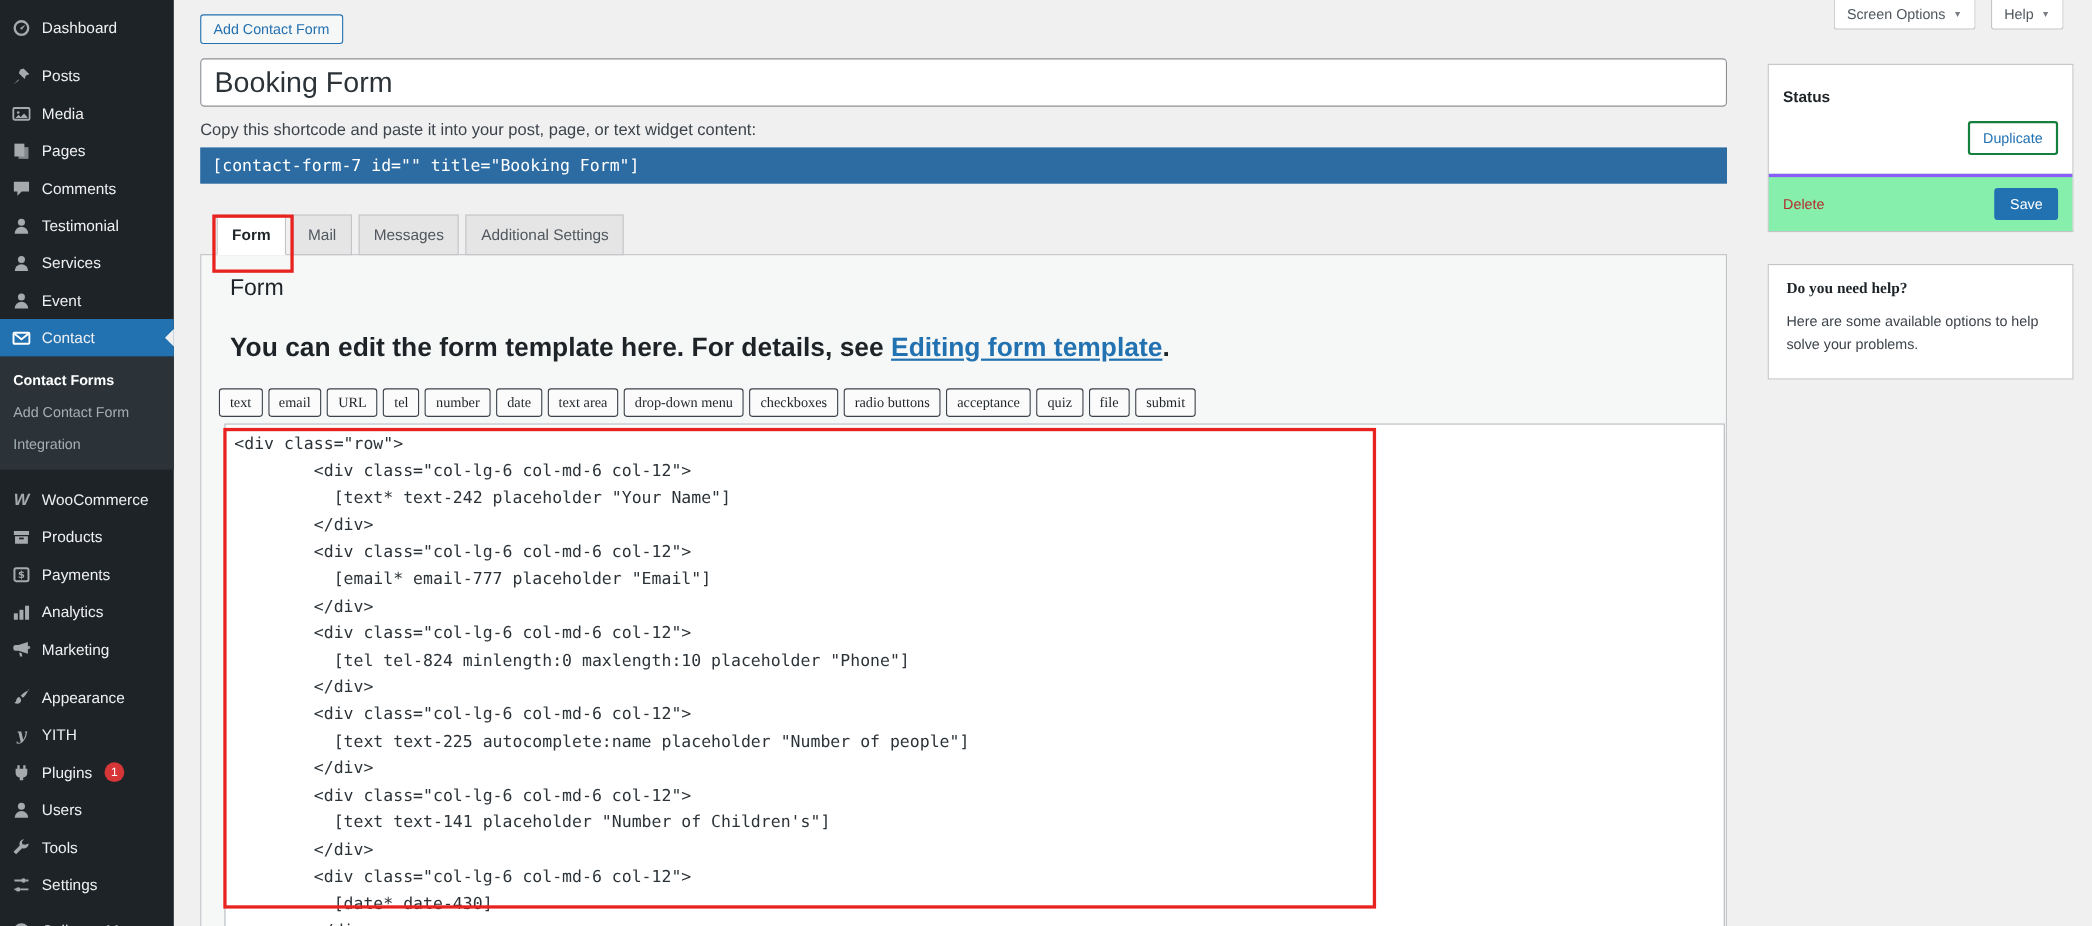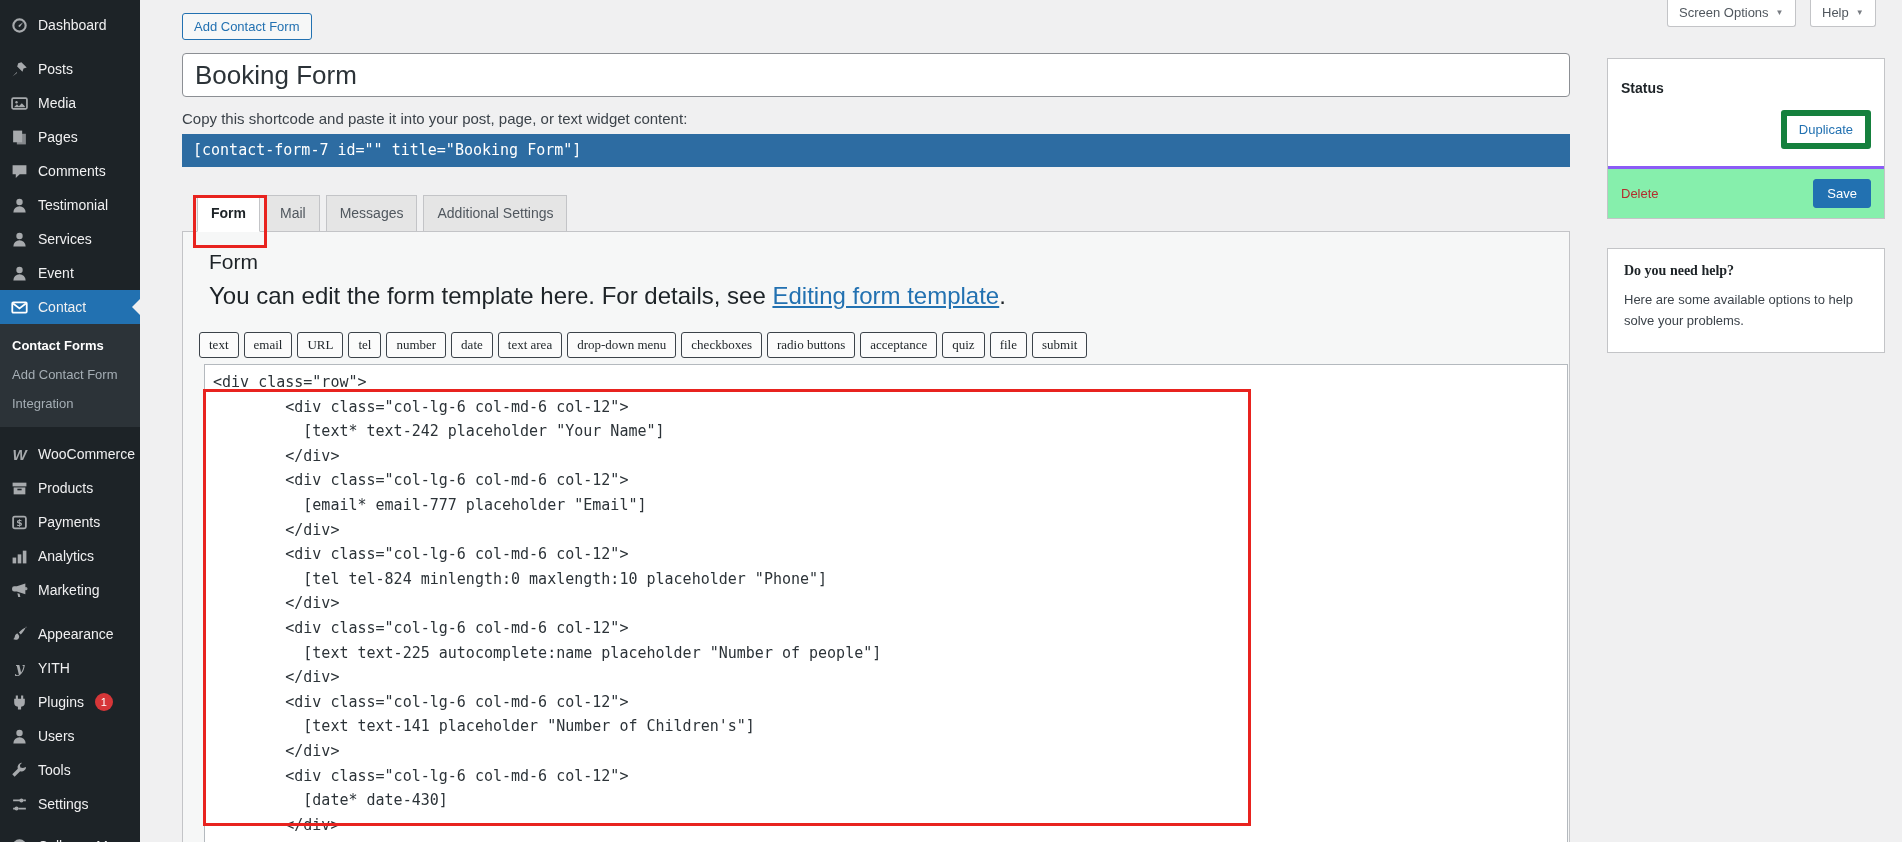--- a/index.html
+++ b/index.html
@@ -2,21 +2,21 @@
 <html><head>
 <meta charset="utf-8">
 <style>
   html,body{margin:0;padding:0;}
   body{
     width:1902px;height:842px;overflow:hidden;position:relative;
     background:#f0f0f1;color:#1d2327;
     font-family:"Liberation Sans","DejaVu Sans",sans-serif;
   }
   
-  .sidebar{position:absolute;left:0;top:0;width:140px;height:842px;background:#1d2327;
+  .sidebar{position:absolute;left:0;top:0;width:158px;height:842px;background:#1d2327;
     font-size:14px;z-index:5;padding-top:8px;box-sizing:border-box;}
   .menu-item{display:flex;align-items:center;gap:9px;padding:0 8px 0 10px;height:34px;
     position:relative;cursor:pointer;}
   .menu-item.gap{margin-top:10px;}
   .menu-item.collapse{margin-top:8px;}
   .mi-icon{width:19px;height:18px;color:#a7aaad;display:flex;align-items:center;
     justify-content:center;flex:none;}
   .mi-icon svg{display:block;}
   .txt-icon{font-size:15px;line-height:1;}
   .mi-label{color:#f0f0f1;white-space:nowrap;}
@@ -50,36 +50,36 @@
     font-family:"DejaVu Sans Mono","Liberation Mono",monospace;font-size:15px;padding:0 11px;
     cursor:text;white-space:nowrap;overflow:hidden;}
   .tabs{margin-top:28px;padding-left:15px;display:flex;gap:6px;align-items:flex-end;
     position:relative;z-index:2;}
   .tab{background:#e5e5e5;border:1px solid #c3c4c7;padding:9px 13px 10px;font-size:14px;
     color:#50575e;cursor:pointer;margin-bottom:-1px;}
   .tab.active{background:#fff;font-weight:700;color:#1d2327;border-bottom-color:#fff;}
   .panel{background:#f6f7f7;border:1px solid #c3c4c7;width:100%;box-sizing:border-box;
     padding:18px 16px 40px;min-height:604px;position:relative;z-index:1;}
   .panel-heading{margin:0 0 0 10px;font-size:21px;font-weight:400;color:#1d2327;}
-  .intro{margin:8px 0 0 10px;font-size:24px;color:#1d2327;}
+  .intro{margin:29px 0 0 10px;font-size:24px;color:#1d2327;font-weight:bold;}
   .intro a{color:#2271b1;text-decoration:underline;cursor:pointer;}
   .tag-row{margin-top:22px;display:flex;flex-wrap:wrap;gap:5px;font-family:Liberation Serif, serif;}
   .tag-btn{font-size:13px;font-family:inherit;padding:4px 9px;background:#fbfbfb;
     border:1px solid #3c434a;border-radius:3px;color:#1d2327;cursor:pointer;}
   .editor-box{margin:6px 0 0 5px;background:#fff;border:1px solid #b4b9be;height:480px;
     overflow:hidden;width:1364px;box-sizing:border-box;cursor:text;}
   .editor-box pre{margin:0;padding:5px 8px;font-family:"DejaVu Sans Mono","Liberation Mono",monospace;
     font-size:15px;line-height:24.6px;color:#2c3338;white-space:pre;}
   
   .right-col{position:absolute;left:1447px;top:58px;width:278px;}
   .status-box{background:#fff;border:1px solid #c3c4c7;box-sizing:border-box;}
   .sb-head{padding:21px 13px 6px;font-size:14px;font-weight:700;color:#1d2327;}
   .sb-body{padding:8px 13px 17px;display:flex;justify-content:flex-end;}
   .btn-secondary{font-size:13px;font-family:inherit;padding:6px 12px;background:#fff;
-    color:#2271b1;border:6px solid #15803d;border-radius:3px;cursor:pointer;}
+    color:#2271b1;border:2px solid #15803d;border-radius:3px;cursor:pointer;}
   .sb-foot{background:#86efac;border-top:3px solid #8b5cf6;padding:10px 13px;display:flex;
     justify-content:space-between;align-items:center;}
   .delete-link{color:#b32d2e;font-size:13px;cursor:pointer;}
   .btn-primary{font-size:13px;font-family:inherit;padding:6px 13px;background:#2271b1;
     color:#fff;border:1px solid #2271b1;border-radius:3px;cursor:pointer;}
   .help-box{margin-top:29px;background:#fff;border:1px solid #c3c4c7;
     padding:14px 16px 20px;box-sizing:border-box;}
   .hb-title{font-size:14px;font-weight:700;color:#1d2327;font-family:Liberation Serif, serif;}
   .hb-intro{margin:11px 0 0;font-size:13px;line-height:1.6;color:#3c434a;}
   .help-box ol{margin:13px 0 0;padding-left:52px;font-size:13px;color:#3c434a;}

